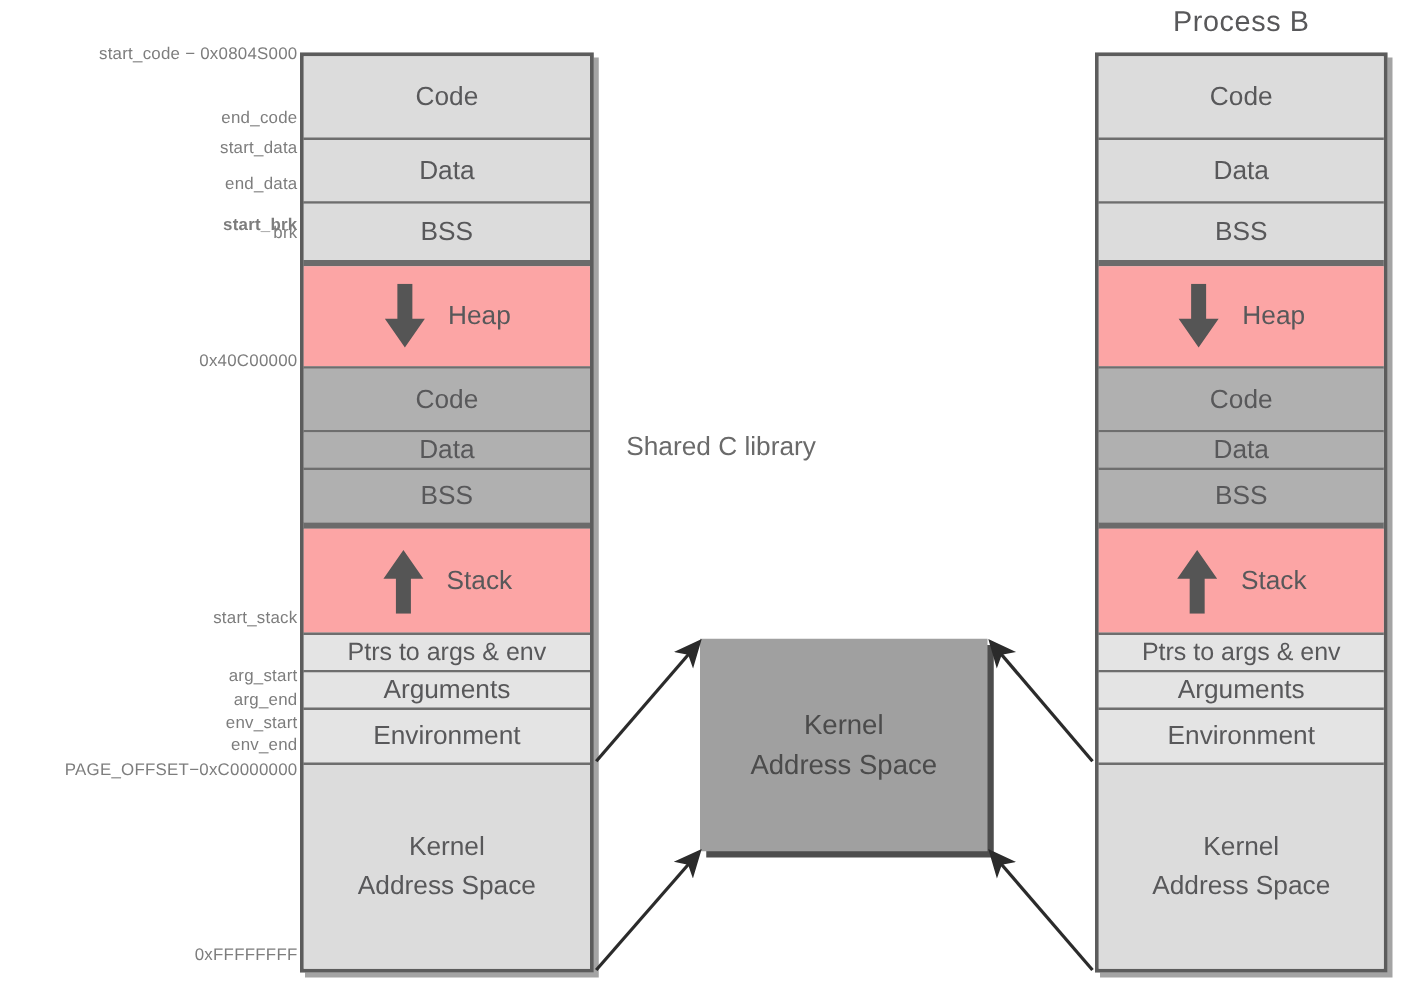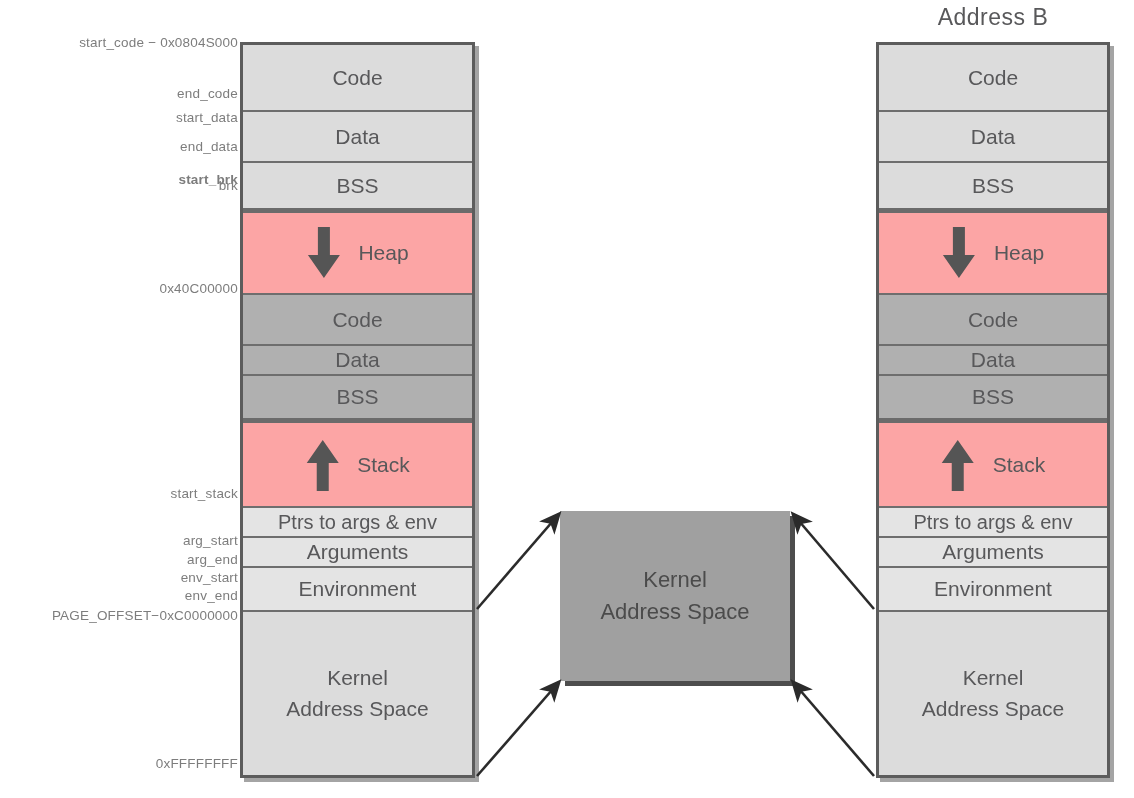--- a/index.html
+++ b/index.html
@@ -133,21 +133,21 @@
     width: 1134px;
     height: 798px;
     pointer-events: none;
   }
 </style>
 </head>
 <body>
 
 <div id="canvas">
 
-  <div class="proc-title" style="left:876px; top:4px; width:234px;">Address B</div>
+  <div class="proc-title" style="left:876px; top:4px; width:234px;">Process B</div>
 
   <div id="addr-layer">
     <div class="addr" style="top:35px;">start_code − 0x0804S000</div>
     <div class="addr" style="top:86px;">end_code</div>
     <div class="addr" style="top:110px;">start_data</div>
     <div class="addr" style="top:139px;">end_data</div>
     <div class="addr" style="top:172px;font-weight:bold;">start_brk</div>
     <div class="addr" style="top:178px;text-align:right;">brk</div>
     <div class="addr" style="top:281px;">0x40C00000</div>
     <div class="addr" style="top:486px;text-align:right;">start_stack</div>
@@ -262,20 +262,21 @@
 
     <div class="seg seg-pale" style="top:523px; height:42px;">Environment</div>
     <div class="rule-thin" style="top:565px;"></div>
 
     <div class="seg seg-light" style="top:567px; height:163px; flex-direction:column; line-height:1.45;">
       <span>Kernel</span>
       <span>Address Space</span>
     </div>
   </div>
 
+  <div id="shared-lib-label" style="left:501px; top:346px;">Shared C library</div>
 
   <div id="kernel-box" style="left:560px; top:511px; width:230px; height:170px;">
     <span>Kernel</span>
     <span>Address Space</span>
   </div>
 
   <svg id="arrow-layer" viewBox="0 0 1134 798">
     <defs>
       <marker id="ah" markerWidth="9" markerHeight="9" refX="7.2" refY="4.5" orient="auto" markerUnits="strokeWidth">
         <path d="M0,0.6 L8.6,4.5 L0,8.4 L2.2,4.5 Z" fill="#2b2b2b"></path>

